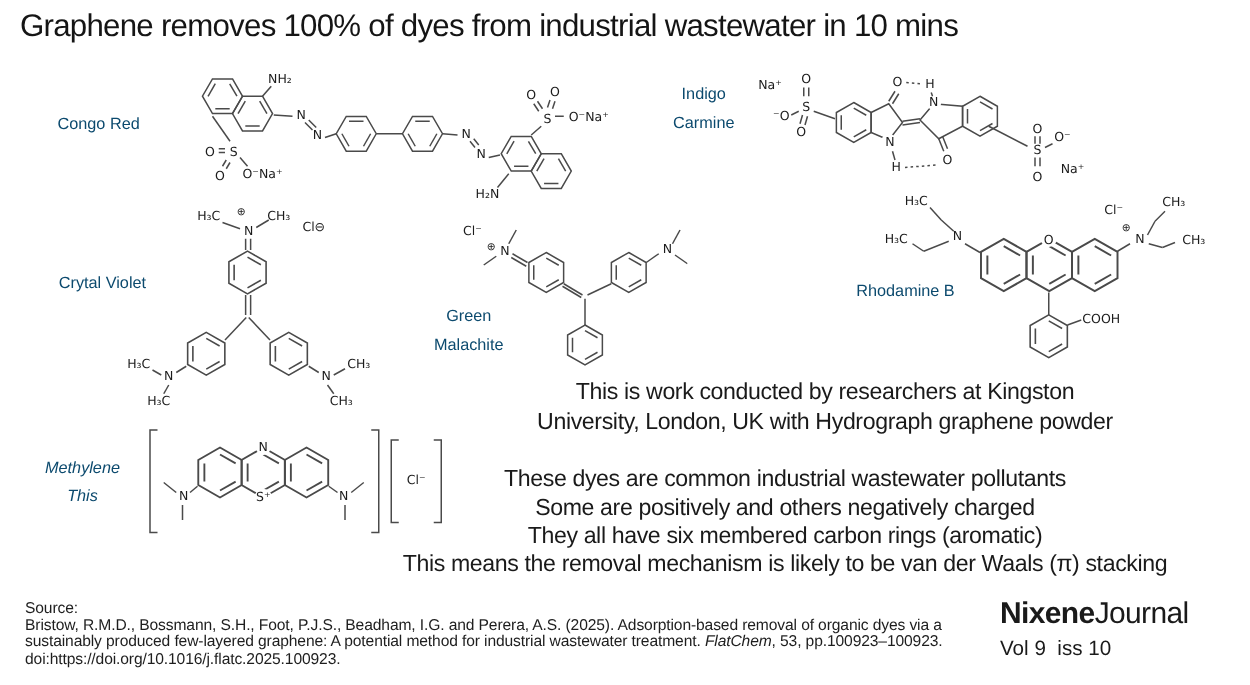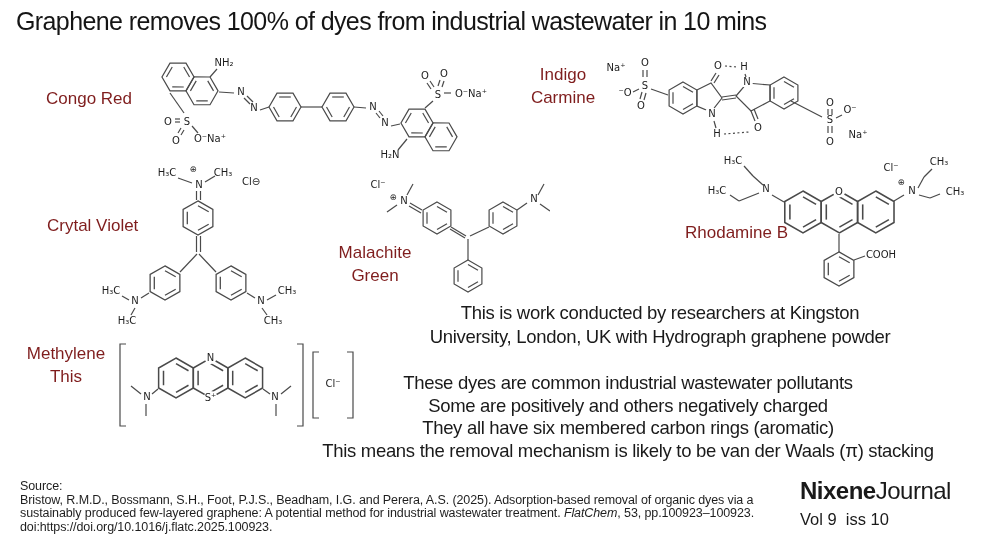--- a/index.html
+++ b/index.html
@@ -1,19 +1,19 @@
 <!DOCTYPE html>
 <html><head>
 <meta charset="utf-8">
 <style>
   html,body{margin:0;padding:0;}
   body{width:1000px;height:548px;background:#ffffff;font-family:"Liberation Sans",sans-serif;color:#1a1a1a;position:relative;overflow:hidden;}
   .abs{position:absolute;}
   .title{left:16px;top:7px;font-size:25px;letter-spacing:-0.6px;color:#151515;white-space:nowrap;}
-  .mol-label{font-size:17px;color:#7f1d1d;line-height:23px;}
+  .mol-label{font-size:13px;color:#0c4a6e;line-height:23px;}
   .ctr{text-align:center;}
   svg.mol{position:absolute;stroke:#4a4a4a;stroke-width:1.2;fill:none;}
   svg.mol .at{fill:#1c1c1c;stroke:none;font-family:"DejaVu Sans",sans-serif;font-size:10px;text-anchor:middle;}
   svg.mol .sm{font-size:8.5px;}
   svg.mol .wb{fill:#ffffff;stroke:none;}
   svg.mol .dsh{stroke-dasharray:2,2.5;}
   .kingston{left:400px;top:301px;width:520px;text-align:center;font-size:18.5px;line-height:24px;letter-spacing:-0.3px;}
   .dyes{left:258px;top:372px;width:740px;text-align:center;font-size:18.5px;line-height:22.5px;letter-spacing:-0.3px;}
   .source{left:20px;top:480px;font-size:12.5px;line-height:13.5px;letter-spacing:-0.1px;color:#1e1e1e;}
   .source .it{font-style:italic;}
@@ -168,22 +168,22 @@
   <line x1="40" y1="145" x2="36" y2="152"></line>
   <line x1="152" y1="130" x2="160" y2="135"></line>
   <text class="at" x="166" y="141">N</text>
   <text class="at" x="192" y="131">CH₃</text>
   <line x1="172" y1="137" x2="181" y2="132"></line>
   <text class="at" x="178" y="161">CH₃</text>
   <line x1="167" y1="145" x2="172" y2="152"></line>
 </svg>
 
 <div class="abs mol-label ctr" style="left:325px;top:241px;width:100px;">
+  <div>Green</div>
   <div>Malachite</div>
-  <div>Green</div>
 </div>
 <svg class="mol" style="left:350px;top:168px;" width="200" height="150" viewBox="0 0 200 150">
   <text class="at" x="28" y="20">Cl⁻</text>
   <text class="at sm" x="43" y="32">⊕</text>
   <text class="at" x="54" y="36">N</text>
   <line x1="57" y1="27" x2="63" y2="16"></line>
   <line x1="47" y1="37" x2="37" y2="44"></line>
   <line x1="60" y1="35" x2="72" y2="42"></line>
     <line x1="59" y1="38" x2="71" y2="45"></line>
   <use href="#ring" transform="translate(87,50)"></use>
@@ -223,21 +223,21 @@
   <text class="at" x="304" y="17">CH₃</text>
   <line x1="284" y1="47" x2="295" y2="50"></line>
     <line x1="295" y1="50" x2="305" y2="46"></line>
   <text class="at" x="320" y="47">CH₃</text>
   <line x1="204" y1="86" x2="204" y2="104"></line>
   <use href="#ring" transform="translate(204,121) scale(1.07)"></use>
   <line x1="219" y1="112" x2="230" y2="108"></line>
   <text class="at" x="246" y="110">COOH</text>
 </svg>
 
-<div class="abs mol-label ctr" style="left:16px;top:342px;width:100px;">
+<div class="abs mol-label ctr" style="left:16px;top:362px;width:100px;font-style:italic;">
   <div>Methylene</div>
   <div>This</div>
 </div>
 <svg class="mol" style="left:113px;top:340px;" width="255" height="95" viewBox="0 0 255 95">
   <path d="M13,4 L7,4 L7,86 L13,86"></path>
   <use href="#ring" transform="translate(63,38) scale(1.25)"></use>
   <use href="#ring" transform="translate(97.6,38) scale(1.25)"></use>
   <use href="#ring" transform="translate(132.2,38) scale(1.25)"></use>
   <circle class="wb" cx="97.6" cy="18" r="6"></circle>
   <text class="at" x="97.6" y="21">N</text>

